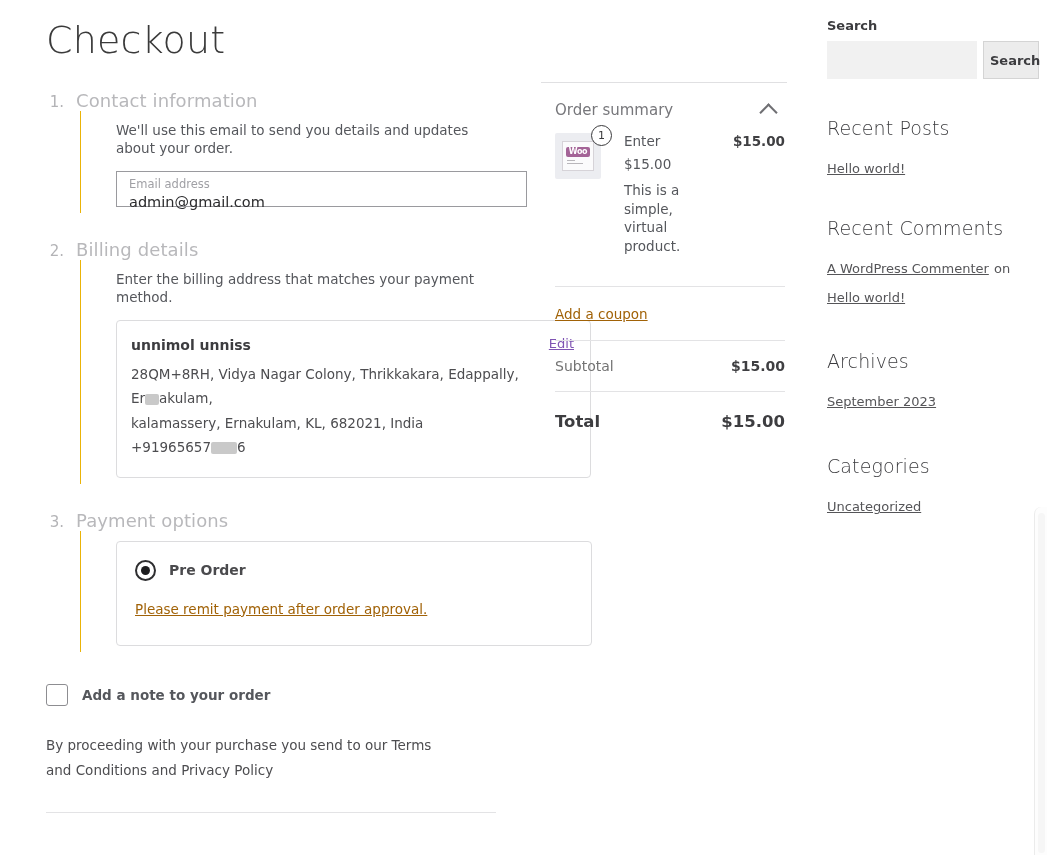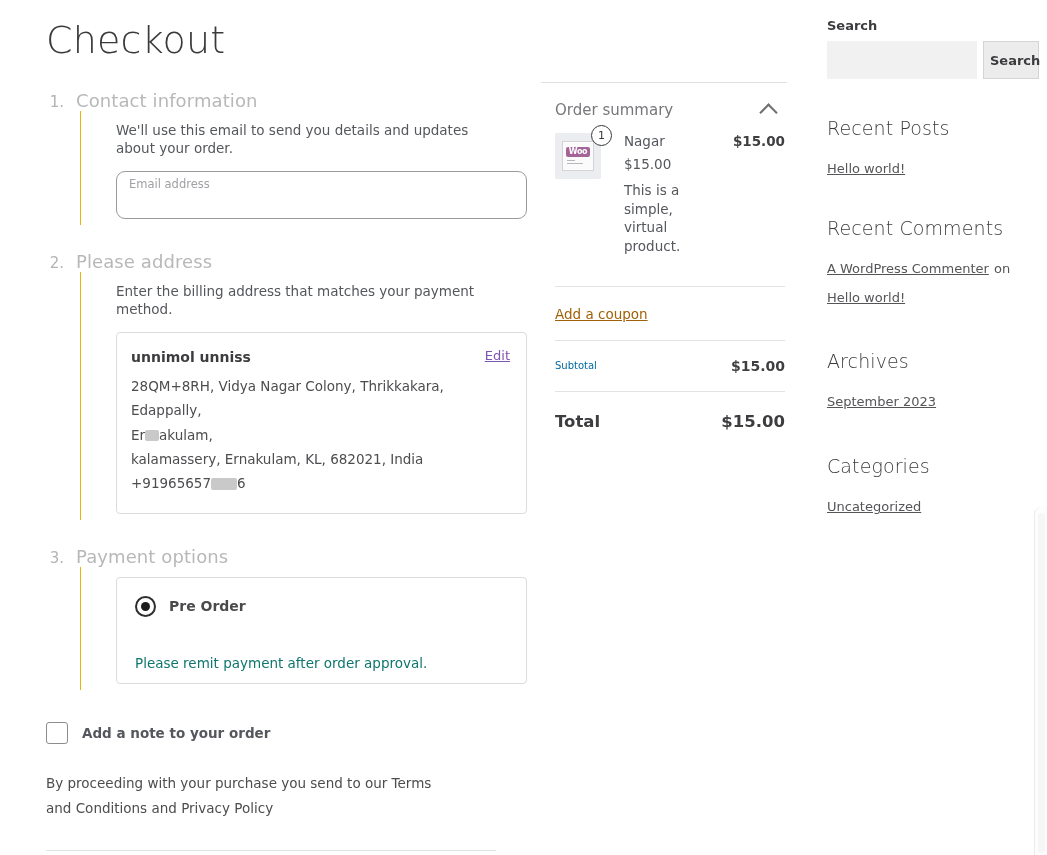--- a/index.html
+++ b/index.html
@@ -62,44 +62,44 @@
     font-size: 13.5px;
     color: #55575c;
     margin: 0 0 14px 35px;
     line-height: 1.35;
   }
 
   
   .field {
     margin-left: 35px;
     width: 411px;
-    height: 48px;
+    height: 36px;
     border: 1px solid #9a9a9e;
-    border-radius: 9px;
+    border-radius: 0;
     padding: 6px 12px 0 12px;
     background: #fff;
   }
   .field-label {
     display: block;
     font-size: 11.5px;
     color: #a0a0a5;
     line-height: 1.2;
   }
   .field-value {
     display: block;
     font-size: 14.5px;
     color: #2b2b2d;
     line-height: 1.35;
     margin-top: 1px;
   }
 
   
   .addr-card {
     margin-left: 35px;
-    width: 411px;
+    width: 475px;
     border: 1px solid #dcdcde;
     border-radius: 4px;
     padding: 16px 18px 18px 14px;
     position: relative;
   }
   .addr-name {
     font-size: 14px;
     font-weight: 700;
     color: #3c3c3f;
     margin-bottom: 9px;
@@ -123,24 +123,24 @@
     background: #c9c9c9;
     border-radius: 2px;
     vertical-align: middle;
   }
   .redact.r1 { width: 14px; height: 11px; }
   .redact.r2 { width: 26px; height: 12px; }
 
   
   .pay-card {
     margin-left: 35px;
-    width: 411px;
+    width: 476px;
     border: 1px solid #dcdcde;
     border-radius: 4px;
-    padding: 18px 18px 12px 18px;
+    padding: 18px 18px 28px 18px;
   }
   .pay-row { display: flex; align-items: center; gap: 13px; }
   .radio {
     width: 21px; height: 21px;
     border-radius: 50%;
     border: 2px solid #2e2e30;
     position: relative;
     flex: none;
     background: #fff;
   }
@@ -152,22 +152,23 @@
     border-radius: 50%;
     background: #1c1c1e;
   }
   .pay-label {
     font-size: 14px;
     font-weight: 700;
     color: #4a4a4d;
   }
   .pay-desc {
     font-size: 13.5px;
-    color: #0f766e;
-    margin-top: 38px;
+    color: #a16207;
+    margin-top: 20px;
+    text-decoration: underline;
   }
 
   
   .note-row {
     display: flex;
     align-items: center;
     gap: 14px;
     margin-top: 32px;
     margin-left: 0;
     font-weight: bold;
@@ -295,21 +296,21 @@
     color: #a16207;
     text-decoration: underline;
     cursor: pointer;
   }
   .total-row {
     display: flex;
     justify-content: space-between;
     align-items: center;
     padding: 17px 2px 17px 14px;
   }
-  .total-row .lbl { font-size: 10px; color: #0369a1; }
+  .total-row .lbl { font-size: 14px; color: #737373; }
   .total-row .val { font-size: 14px; font-weight: 700; color: #3f3f42; }
   .total-row.grand { padding: 20px 2px 20px 14px; gap: 9px; }
   .total-row.grand .lbl { font-size: 16.5px; font-weight: 700; color: #3d3d40; }
   .total-row.grand .val { font-size: 16.5px; font-weight: 700; color: #3d3d40; }
 
   
   .sidebar {
     position: absolute;
     left: 827px; top: 0;
     width: 200px;
@@ -385,28 +386,29 @@
 
     <div class="step">
       <div class="step-head">
         <span class="step-num">1.</span>
         <span class="step-title">Contact information</span>
       </div>
       <div class="step-body">
         <p class="step-desc">We'll use this email to send you details and updates about your order.</p>
         <div class="field">
           <span class="field-label">Email address</span>
+          <span class="field-value">admin@gmail.com</span>
         </div>
       </div>
     </div>
 
     <div class="step">
       <div class="step-head">
         <span class="step-num">2.</span>
-        <span class="step-title">Please address</span>
+        <span class="step-title">Billing details</span>
       </div>
       <div class="step-body">
         <p class="step-desc">Enter the billing address that matches your payment method.</p>
         <div class="addr-card">
           <div class="addr-name">unnimol unniss</div>
           <span class="addr-edit">Edit</span>
           <div class="addr-line">
             <span>28QM+8RH, Vidya Nagar Colony, Thrikkakara, Edappally,</span>
           </div>
           <div class="addr-line">
@@ -462,21 +464,21 @@
             <span class="thumb-lines">
                 <i></i>
                 <i></i>
               </span>
           </div>
         </div>
         <span class="qty-badge">1</span>
       </div>
       <div class="item-info">
         <div class="item-name-row">
-          <span class="item-name">Nagar</span>
+          <span class="item-name">Enter</span>
           <span class="item-total">$15.00</span>
         </div>
         <div class="item-price">$15.00</div>
         <div class="item-desc">This is a simple, virtual product.</div>
       </div>
     </div>
 
     <div class="coupon-row" style="padding-top:30px;">
       <div class="sum-rule" style="margin:0 0 17px 0;"></div>
       <span class="coupon-link">Add a coupon</span>

